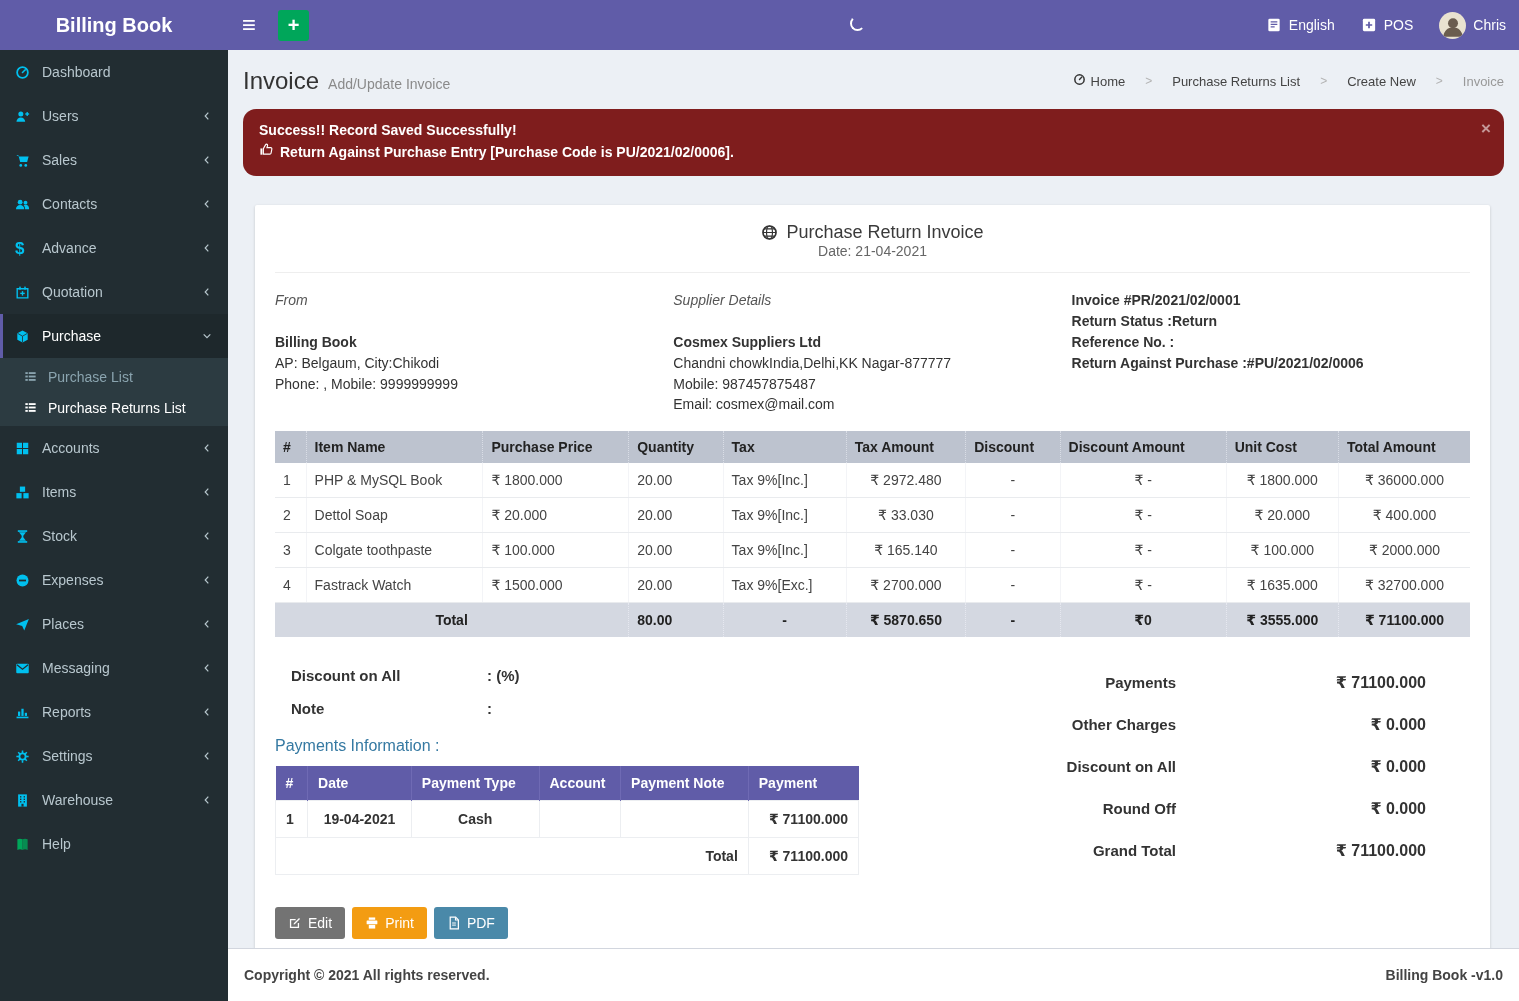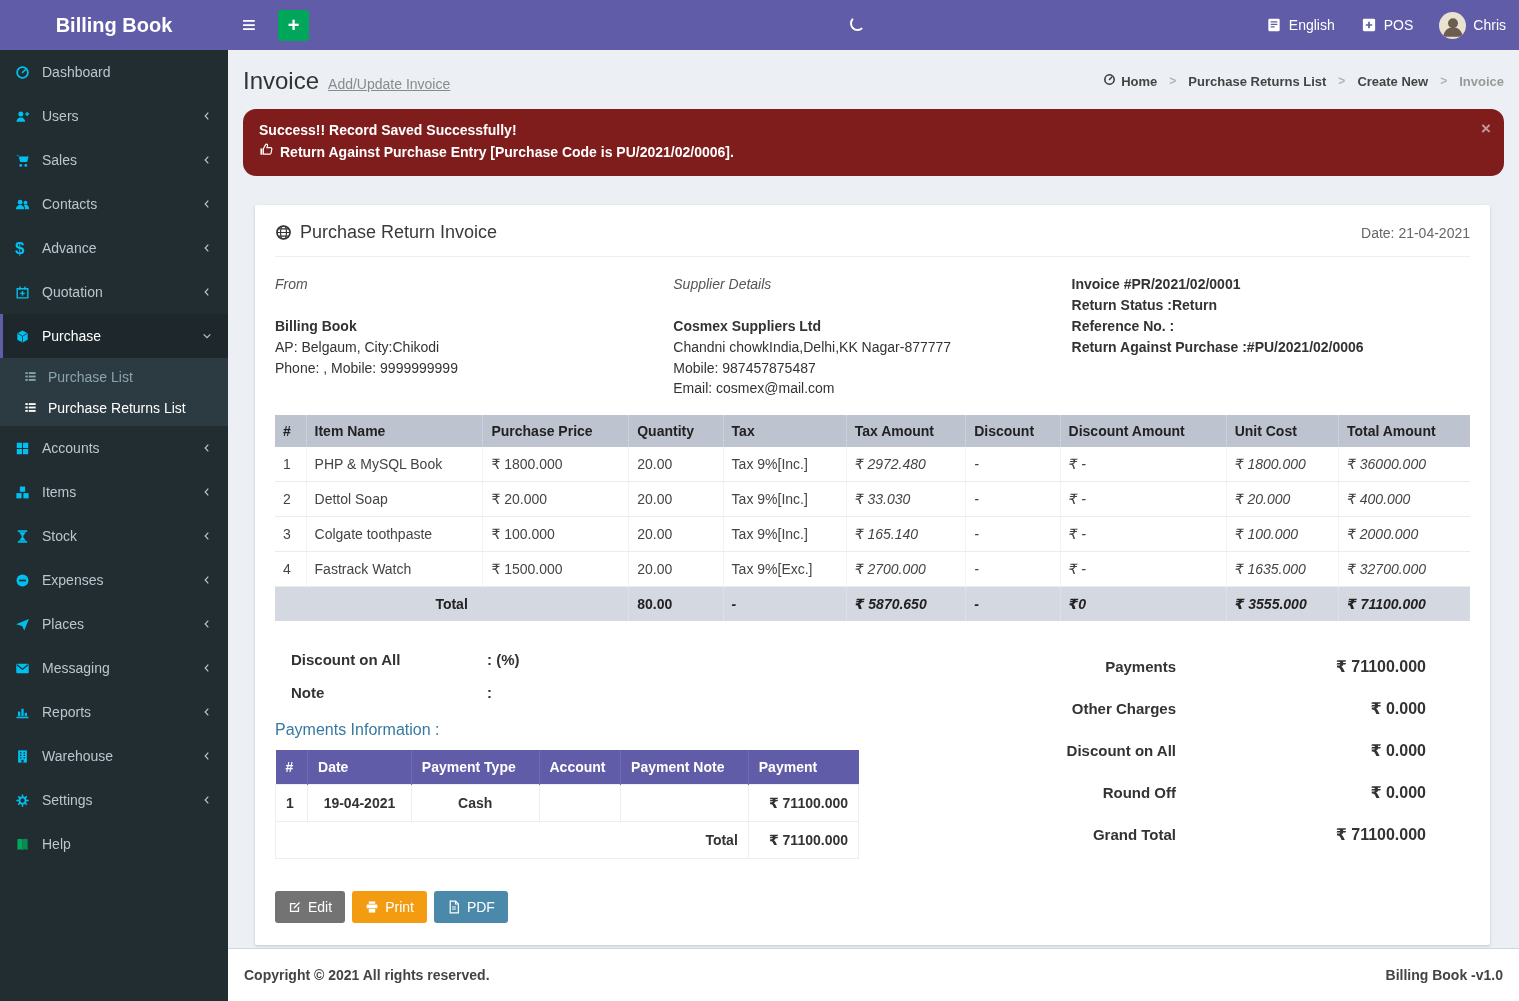--- a/index.html
+++ b/index.html
@@ -42,58 +42,58 @@
   .submenu .menu-row .mi-ic { width:24px; color:inherit; }
 
   .main-col { flex:1; display:flex; flex-direction:column; min-width:0; background:#ecf0f5; }
   .content { flex:1; padding:13px 15px 0; overflow:hidden; }
 
   
   .content-header { display:flex; align-items:center; justify-content:space-between;
     padding:4px 0 14px; }
   .title-wrap { display:flex; align-items:baseline; gap:9px; }
   .page-title { font-size:24px; color:#333; font-weight:normal; }
-  .page-subtitle { font-size:14px; color:#8a8a8a;text-decoration:underline; }
-  .breadcrumb { display:flex; align-items:center; gap:12px; font-size:13px; color:#444;font-weight:bold; }
+  .page-subtitle { font-size:14px; color:#8a8a8a; }
+  .breadcrumb { display:flex; align-items:center; gap:20px; font-size:13px; color:#444; }
   .breadcrumb .bc-item { display:flex; align-items:center; gap:5px; cursor:pointer; }
   .breadcrumb .sep { color:#b3b3b3; font-size:12px; }
   .breadcrumb .current { color:#999; cursor:default; }
 
   
   .alert { background:#7f1d1d; border-radius:13px; color:#fff; padding:11px 16px 13px;
     position:relative; font-size:14px; font-weight:bold; line-height:1.55; }
   .alert .l2 { display:flex; align-items:center; gap:6px; }
   .alert .close { position:absolute; right:13px; top:7px; font-size:17px; opacity:.55;
     cursor:pointer; font-weight:bold; }
 
   
   .card { background:#fff; border-radius:2px; box-shadow:0 1px 3px rgba(0,0,0,.18);
     margin:29px 14px 0 12px; padding:17px 20px 22px; }
-  .card-title-row { display:flex; align-items:center; justify-content:space-between; }
+  .card-title-row { display:flex; align-items:center; justify-content:space-between;flex-direction:column; }
   .card-title { display:flex; align-items:center; gap:8px; font-size:18px; color:#3a3a3a; }
   .card-title .ic { color:#333; display:flex; }
   .card-date { font-size:14px; color:#666; }
   .divider { border-bottom:1px solid #eee; margin:13px 0 17px; }
 
   .info-cols { display:flex; }
   .info-col { width:33.33%; font-size:14px; color:#333; line-height:1.48; padding-right:20px; }
   .info-heading { font-style:italic; color:#555; margin-bottom:21px; }
   .info-name { font-weight:bold; }
   .meta-line { font-weight:bold; color:#333; }
 
   
   table { border-collapse:collapse; }
   .items-table { width:100%; margin-top:16px; font-size:14px; table-layout:fixed; }
   .items-table th { background:#bdc3cf; color:#222; font-weight:bold; text-align:left;
     padding:8px 8px; border-right:1px dotted #d9dde6; }
   .items-table th:last-child { border-right:none; }
   .items-table td { padding:9px 8px; color:#444; background:#fff;
     border-bottom:1px solid #e9ebee; border-right:1px solid #f3f4f7; }
   .items-table td:last-child { border-right:none; }
-  .items-table .r { text-align:left;font-style:italic; }
+  .items-table .r { text-align:center; }
   .items-table .c { text-align:center; }
   .items-table tfoot td { background:#d4d8e1; font-weight:bold; color:#222;
     border:none; border-right:1px dotted #e6e8f0; }
 
   
   .lower { display:flex; margin-top:20px; }
   .lower-left { width:58%; }
   .kv { display:flex; font-size:15px; font-weight:bold; color:#333; margin:10px 0 16px 16px; }
   .kv .kv-label { width:196px; }
   .pay-title { color:#3579a2; font-size:16px; margin:20px 0 11px; font-weight:normal; }
@@ -424,49 +424,49 @@
                 <svg width="12" height="12" viewBox="0 0 24 24" fill="currentColor">
                   <path d="M14.6 5.4l-6.2 6.6 6.2 6.6" fill="none" stroke="currentColor" stroke-width="2.4"></path>
                 </svg>
               </span>
             </div>
           </li>
           <li>
             <div class="menu-row">
               <span class="ic mi-ic">
                 <svg width="15" height="15" viewBox="0 0 24 24" fill="currentColor">
+                  <circle cx="12" cy="12" r="5" fill="none" stroke="currentColor" stroke-width="3"></circle>
+                  <path d="M12 2.2v4M12 17.8v4M2.2 12h4M17.8 12h4M5.1 5.1l2.8 2.8M16.1 16.1l2.8 2.8M18.9 5.1l-2.8 2.8M7.9 16.1l-2.8 2.8" stroke="currentColor" stroke-width="2.5" fill="none"></path>
+                </svg>
+              </span>
+              <span>Settings</span>
+              <span class="ic chev">
+                <svg width="12" height="12" viewBox="0 0 24 24" fill="currentColor">
+                  <path d="M14.6 5.4l-6.2 6.6 6.2 6.6" fill="none" stroke="currentColor" stroke-width="2.4"></path>
+                </svg>
+              </span>
+            </div>
+          </li>
+          <li>
+            <div class="menu-row">
+              <span class="ic mi-ic">
+                <svg width="15" height="15" viewBox="0 0 24 24" fill="currentColor">
                   <rect x="5" y="2.2" width="14" height="19.6"></rect>
                   <g fill="#222d32">
                     <rect x="8" y="5" width="2.2" height="2.2"></rect>
                     <rect x="13.8" y="5" width="2.2" height="2.2"></rect>
                     <rect x="8" y="9" width="2.2" height="2.2"></rect>
                     <rect x="13.8" y="9" width="2.2" height="2.2"></rect>
                     <rect x="8" y="13" width="2.2" height="2.2"></rect>
                     <rect x="13.8" y="13" width="2.2" height="2.2"></rect>
                     <rect x="10.3" y="17.3" width="3.4" height="4.5"></rect>
                   </g>
                 </svg>
               </span>
               <span>Warehouse</span>
-              <span class="ic chev">
-                <svg width="12" height="12" viewBox="0 0 24 24" fill="currentColor">
-                  <path d="M14.6 5.4l-6.2 6.6 6.2 6.6" fill="none" stroke="currentColor" stroke-width="2.4"></path>
-                </svg>
-              </span>
-            </div>
-          </li>
-          <li>
-            <div class="menu-row">
-              <span class="ic mi-ic">
-                <svg width="15" height="15" viewBox="0 0 24 24" fill="currentColor">
-                  <circle cx="12" cy="12" r="5" fill="none" stroke="currentColor" stroke-width="3"></circle>
-                  <path d="M12 2.2v4M12 17.8v4M2.2 12h4M17.8 12h4M5.1 5.1l2.8 2.8M16.1 16.1l2.8 2.8M18.9 5.1l-2.8 2.8M7.9 16.1l-2.8 2.8" stroke="currentColor" stroke-width="2.5" fill="none"></path>
-                </svg>
-              </span>
-              <span>Settings</span>
               <span class="ic chev">
                 <svg width="12" height="12" viewBox="0 0 24 24" fill="currentColor">
                   <path d="M14.6 5.4l-6.2 6.6 6.2 6.6" fill="none" stroke="currentColor" stroke-width="2.4"></path>
                 </svg>
               </span>
             </div>
           </li>
           <li>
             <div class="menu-row">
               <span class="ic mi-ic" style="color: rgb(0, 166, 90);">

